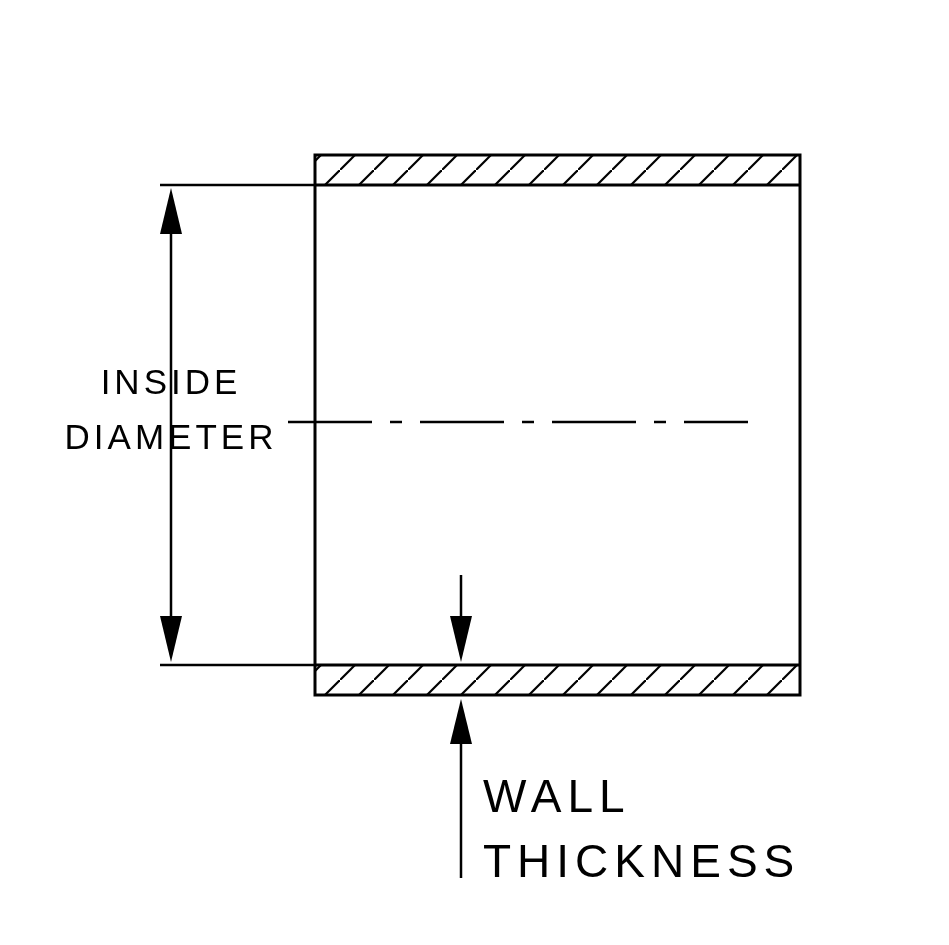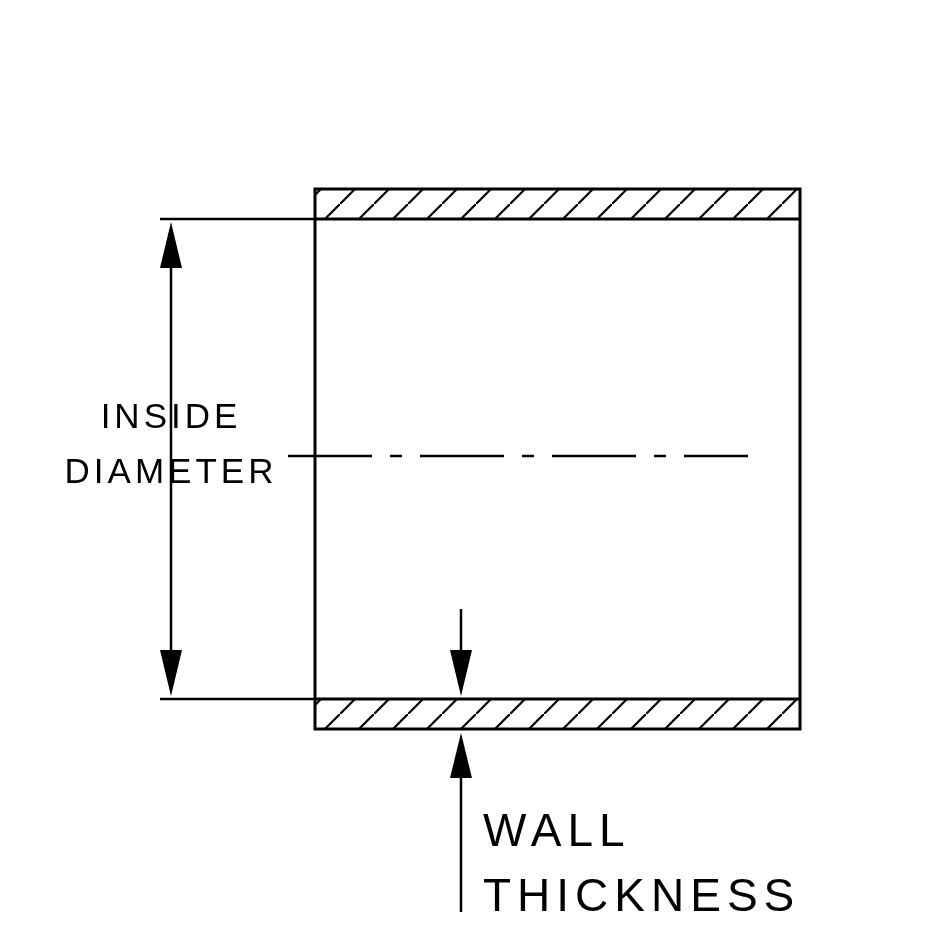--- a/index.html
+++ b/index.html
@@ -7,21 +7,20 @@
     padding: 0;
     background: #ffffff;
   }
   .stage {
     position: relative;
     width: 949px;
     height: 878px;
     background: #ffffff;
     overflow: hidden;
     font-family: "Liberation Sans", sans-serif;
-    margin-top: 34px;
   }
   svg text {
     font-family: "Liberation Sans", sans-serif;
     fill: #000000;
   }
   .dim-label {
     font-size: 35px;
     letter-spacing: 4px;
   }
   .wall-label {

